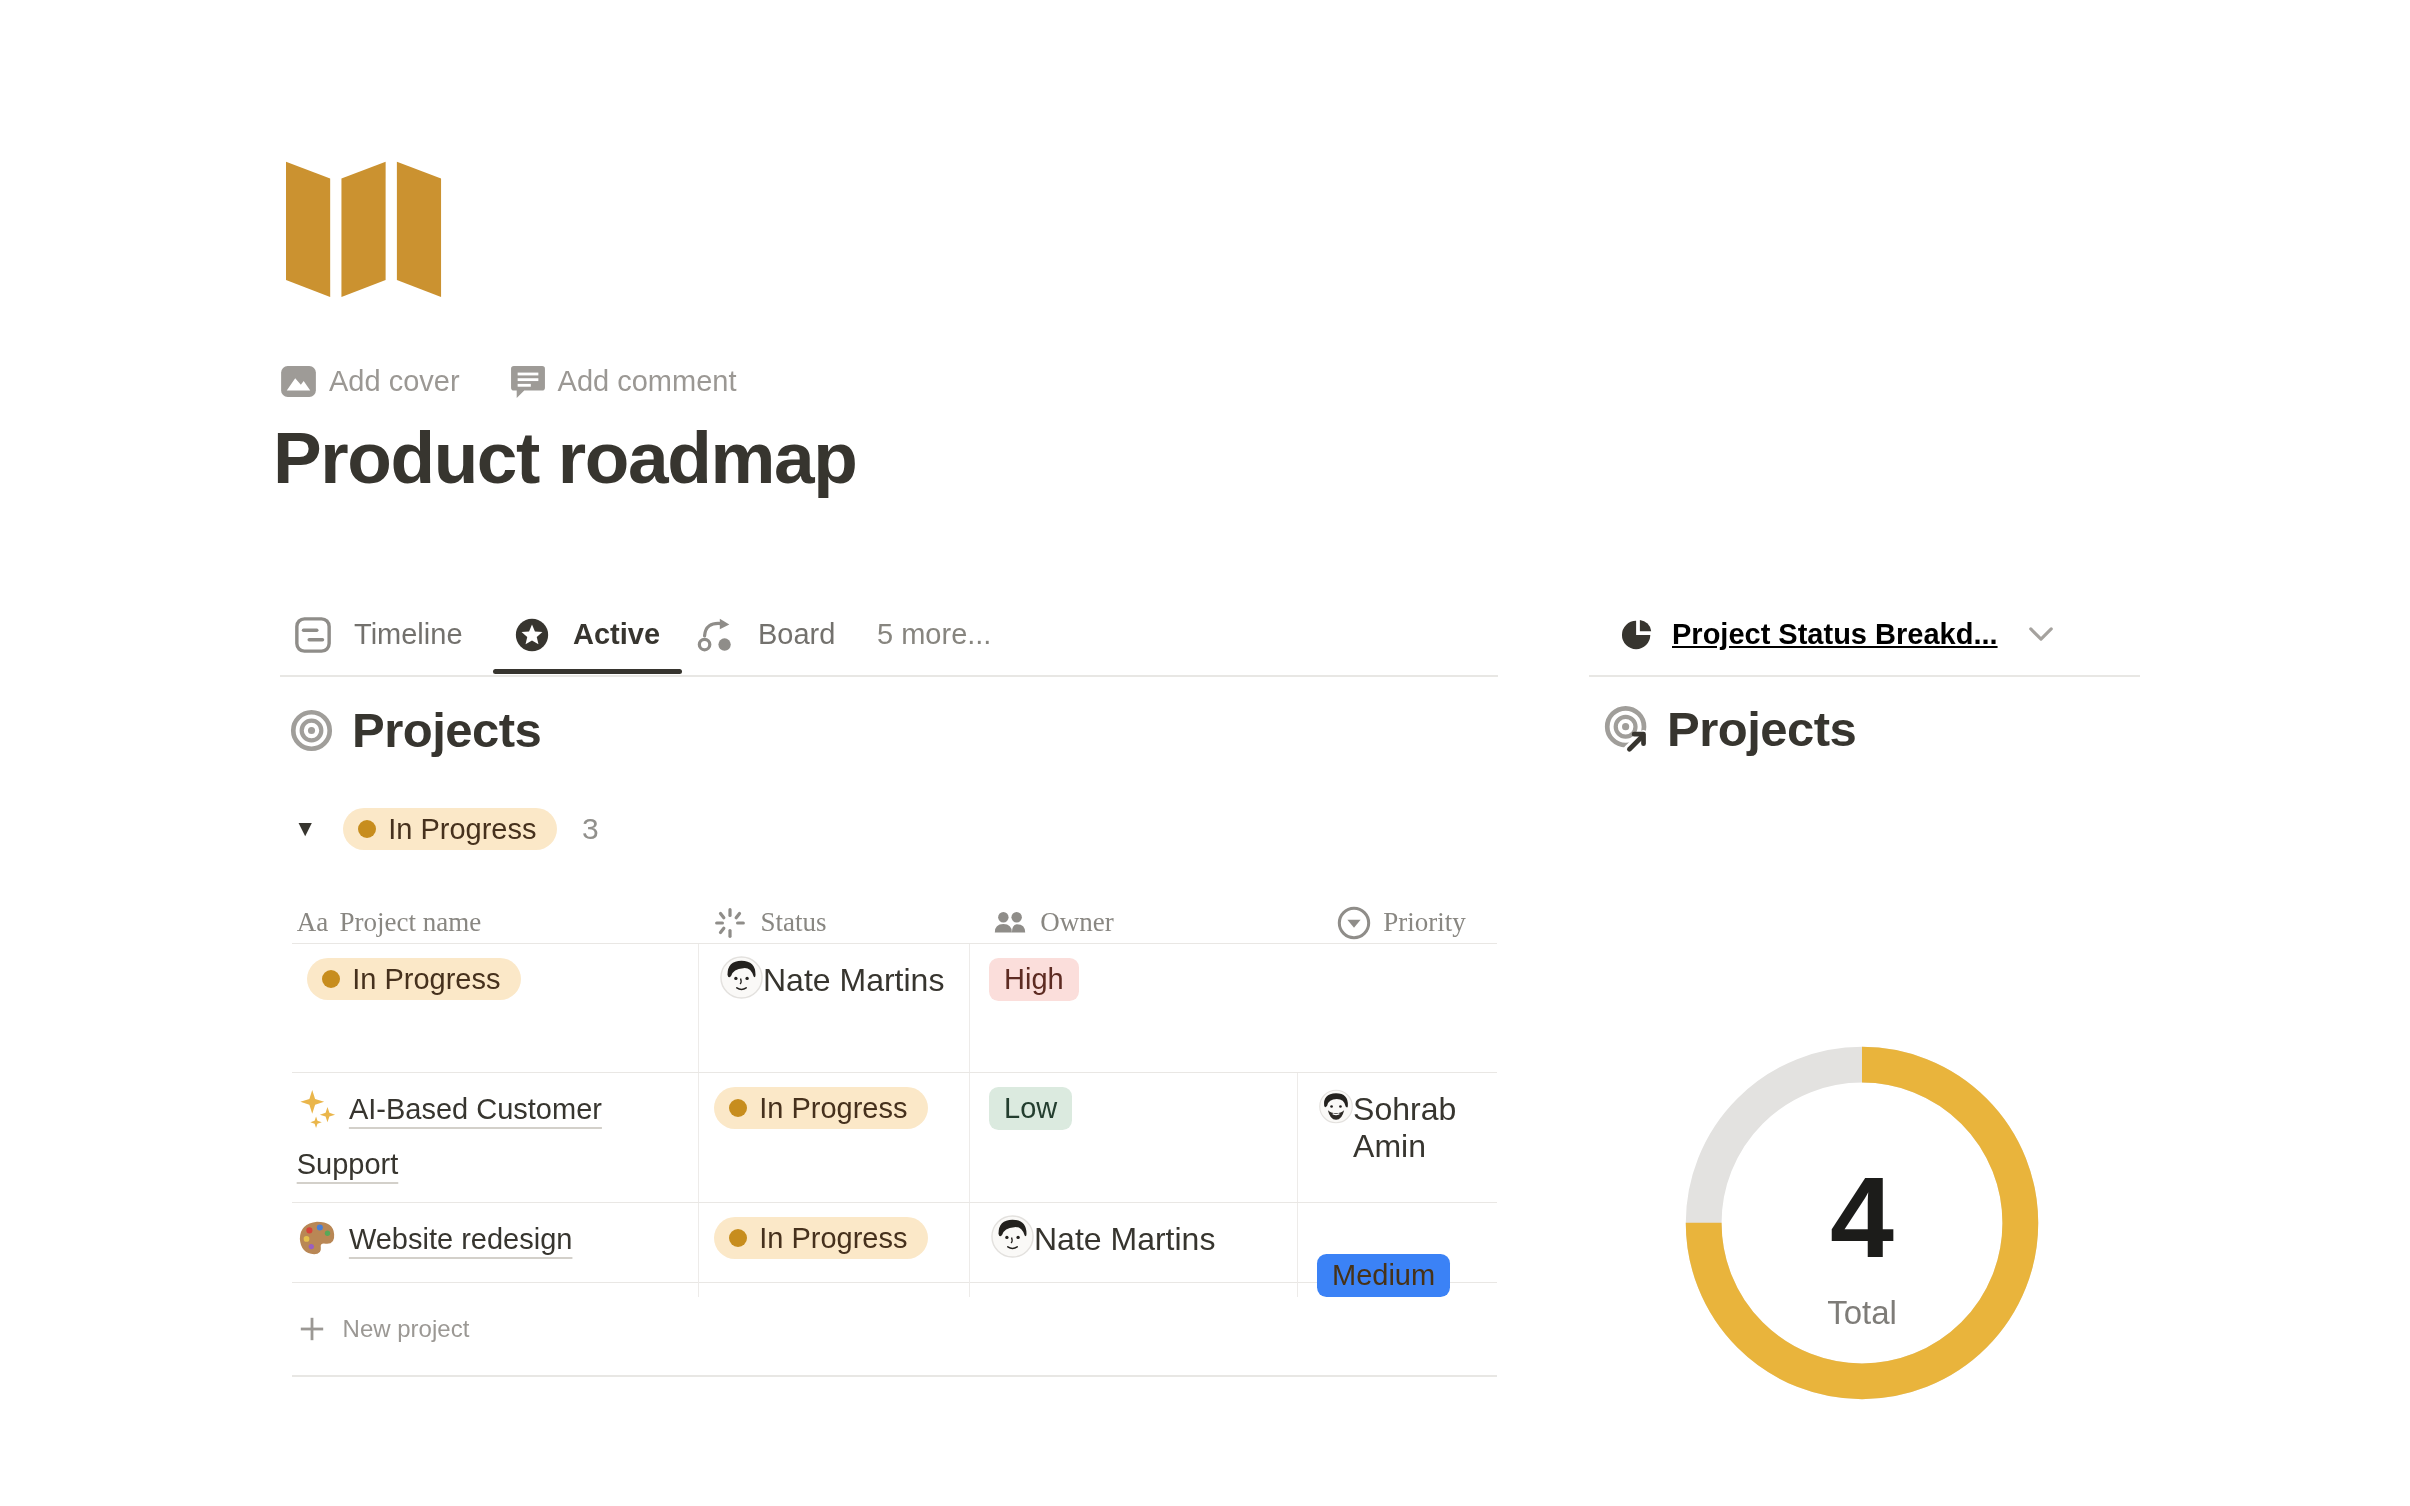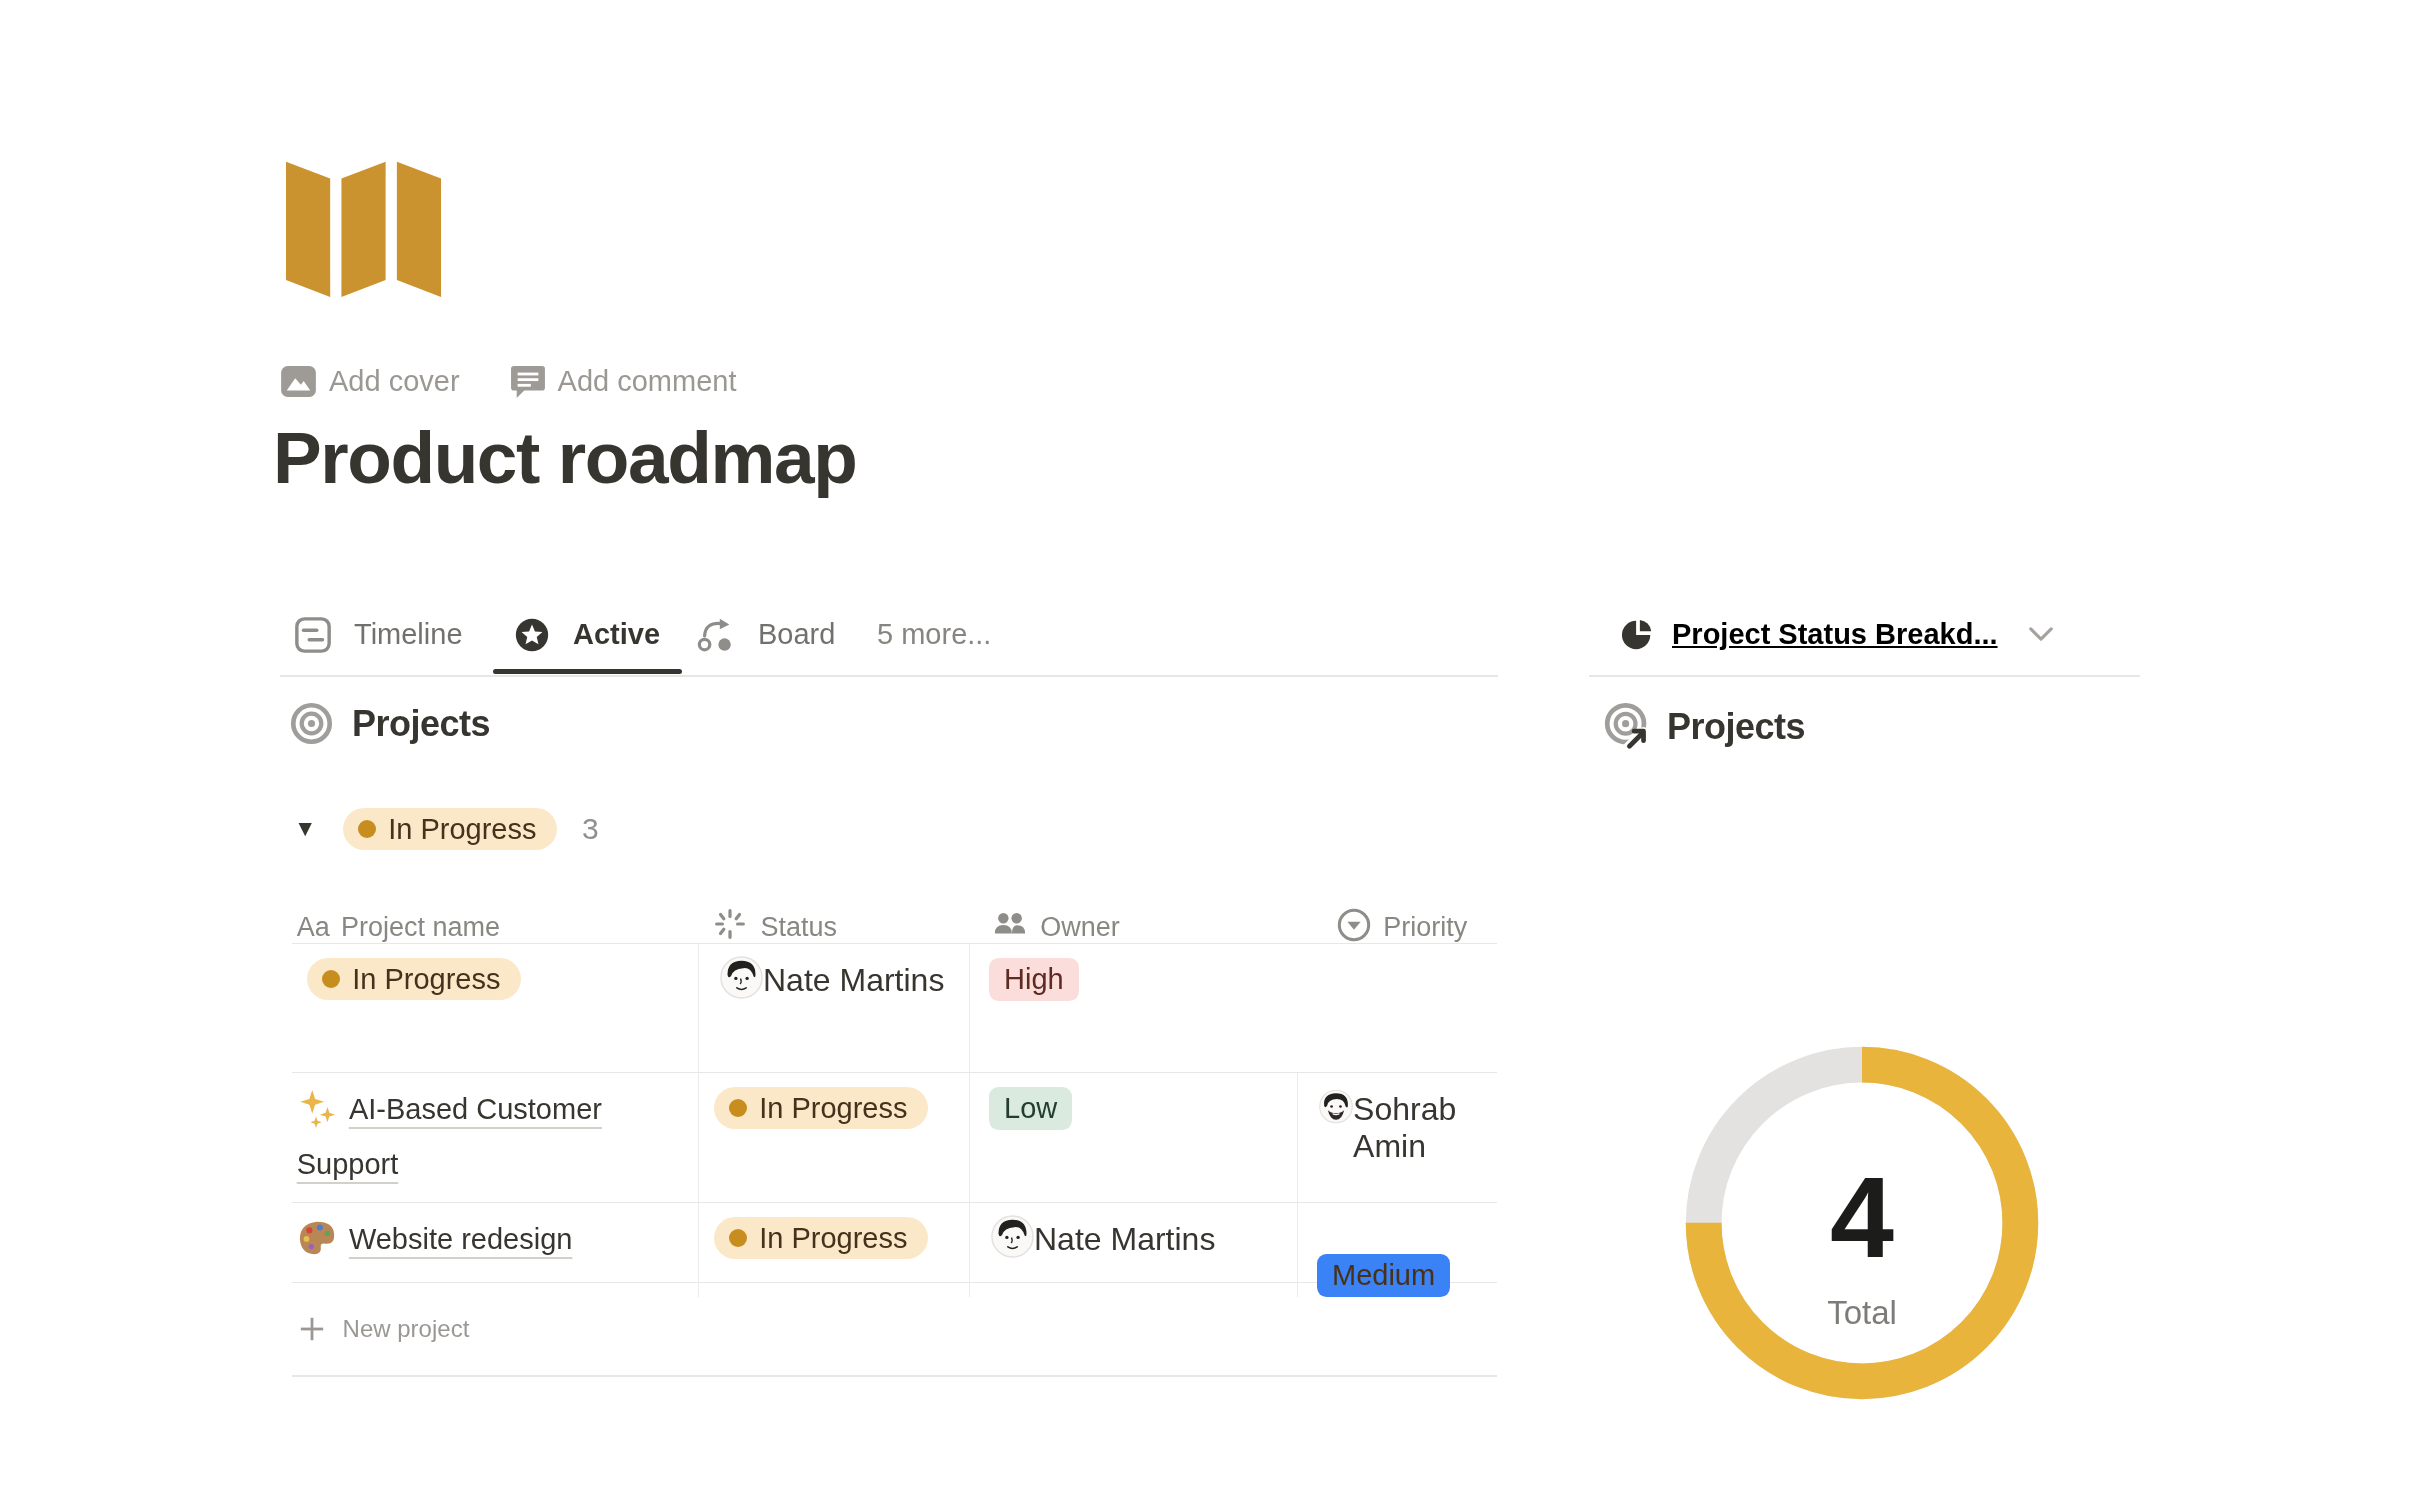--- a/index.html
+++ b/index.html
@@ -16,34 +16,34 @@
 
   
   .tabbar-item{display:flex;align-items:center;gap:22px;font-size:29px;height:49px;top:610px;}
   .tab-gray{color:#73716d;}
   .tab-active{color:#37352f;font-weight:700;}
   .tab-underline{top:669px;left:493px;width:189px;height:4.7px;background:#37352f;border-radius:2.8px;}
   .divider{height:1.9px;background:#e8e7e4;}
 
   
   .section-heading{display:flex;align-items:center;gap:19px;}
-  .section-heading .ht{font-size:36px;font-weight:700;color:#37352f;letter-spacing:-0.5px;}
+  .section-heading .ht{font-size:49px;font-weight:700;color:#37352f;letter-spacing:-0.5px;}
 
   
   .group-row{top:808px;left:294px;display:flex;align-items:center;gap:24.5px;}
   .toggle{font-size:22.6px;color:#37352f;width:24.5px;}
   .pill{display:inline-flex;align-items:center;gap:12.2px;background:#fbe8c8;border-radius:22.6px;
         height:42px;padding:0 21px 0 15px;font-size:29px;color:#46311d;}
   .pill .dot{width:18px;height:18px;border-radius:50%;background:#c78d1e;}
   .group-count{color:#91908c;font-size:30px;}
 
   
   .table{top:902px;left:292px;width:1205px;}
   .thead{display:grid;grid-template-columns:407px 271px 328px 200px;height:41px;color:#898782;font-size:27px;}
-  .th{display:flex;align-items:flex-end;gap:11.3px;}
+  .th{display:flex;align-items:center;gap:11.3px;font-family:Liberation Serif, serif;}
   .tr{display:grid;grid-template-columns:407px 271px 328px 200px;border-top:1.9px solid #e9e7e4;}
   .td{border-right:1.9px solid #edebe9;}
   .td:last-child{border-right:none;}
   .r1{height:128px;} .r2{height:129px;} .r3{height:79px;}
   .name-cell{padding:9.4px 9.4px 0 4.7px;font-size:29px;font-weight:500;line-height:55px;}
   .name-cell .inner{width:341px;}
   .name-cell .rowicon{display:inline-block;vertical-align:-8.5px;margin-right:12.2px;}
   .name-cell .lnk{text-decoration:underline;text-decoration-color:#d3d0ca;text-decoration-thickness:1.9px;text-underline-offset:7.5px;cursor:pointer;}
   .status-cell{padding:14px 0 0 15px;}
   .owner-cell{padding:12.2px 0 0 21px;display:flex;align-items:flex-start;gap:0;font-size:32px;}

